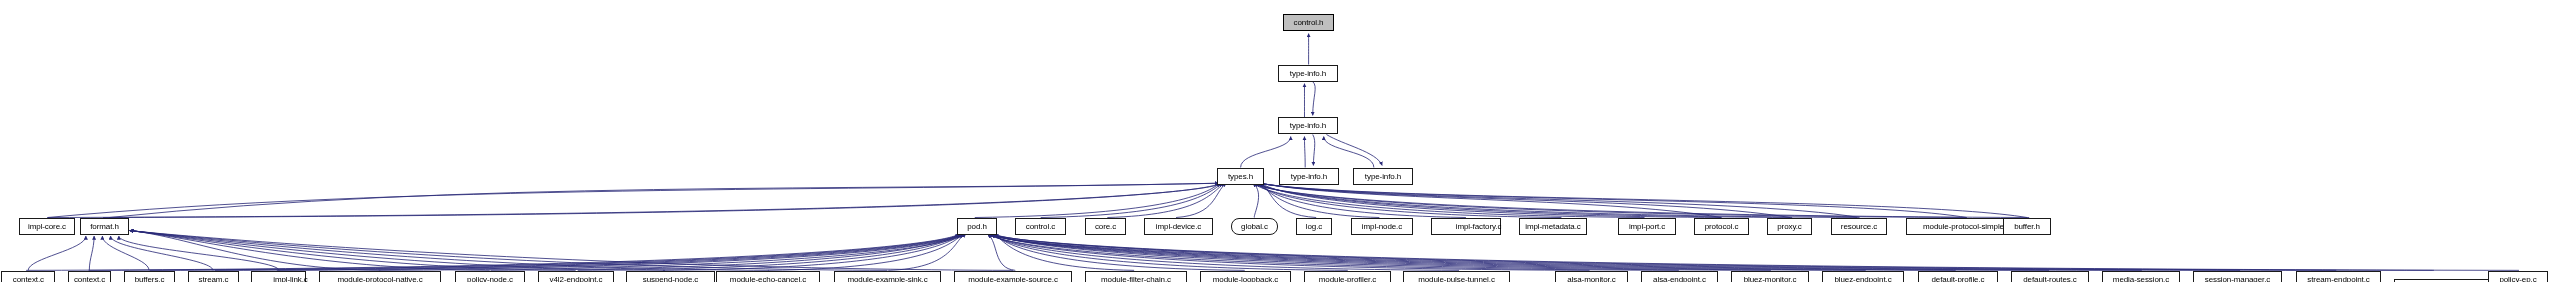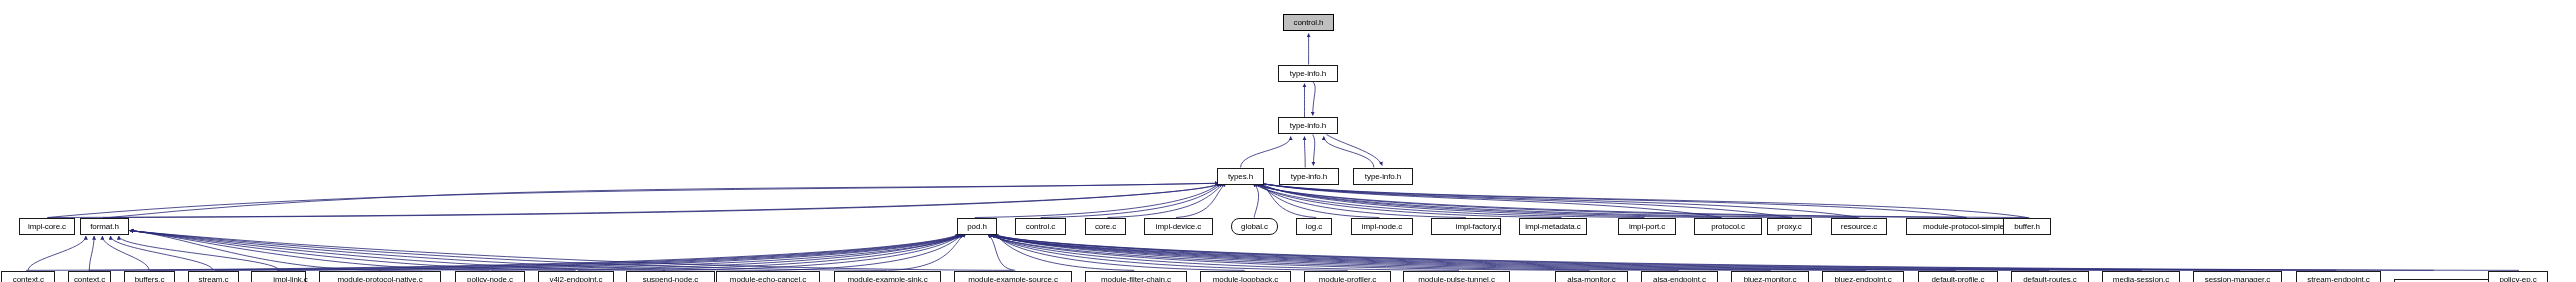--- a/index.html
+++ b/index.html
@@ -142,21 +142,21 @@
       <div class="node" style="left: 957px; top: 207px; width: 40px;">pod.h</div>
       <div class="node" style="left: 1015px; top: 207px; width: 51px;">control.c</div>
       <div class="node" style="left: 1085px; top: 207px; width: 41px;">core.c</div>
       <div class="node" style="left: 1144px; top: 207px; width: 69px;">impl-device.c</div>
       <div class="node" style="left: 1231px; top: 207px; width: 47px; border-radius: 8px;">global.c</div>
       <div class="node" style="left: 1296px; top: 207px; width: 36px;">log.c</div>
       <div class="node" style="left: 1351px; top: 207px; width: 62px;">impl-node.c</div>
       <div class="node" style="left: 1431px; top: 207px; width: 70px; padding-left: 25px;">impl-factory.c</div>
       <div class="node" style="left: 1519px; top: 207px; width: 68px;">impl-metadata.c</div>
       <div class="node" style="left: 1618px; top: 207px; width: 58px;">impl-port.c</div>
-      <div class="node" style="left: 1694px; top: 207px; width: 68px;">protocol.c</div>
+      <div class="node" style="left: 1694px; top: 207px; width: 55px;">protocol.c</div>
       <div class="node" style="left: 1767px; top: 207px; width: 45px;">proxy.c</div>
       <div class="node" style="left: 1831px; top: 207px; width: 56px;">resource.c</div>
       <div class="node" style="left: 1906px; top: 207px; width: 121px;">module-protocol-simple.c</div>
       <div class="node" style="left: 2003px; top: 207px; width: 48px;">buffer.h</div>
       <div class="node" style="left: 1.4px; top: 260px; width: 54px;">context.c</div>
       <div class="node" style="left: 68px; top: 260px; width: 43px;">context.c</div>
       <div class="node" style="left: 124px; top: 260px; width: 51px;">buffers.c</div>
       <div class="node" style="left: 188px; top: 260px; width: 51px;">stream.c</div>
       <div class="node" style="left: 251px; top: 260px; width: 55px; padding-left: 24px;">impl-link.c</div>
       <div class="node" style="left: 319px; top: 260px; width: 122px;">module-protocol-native.c</div>

